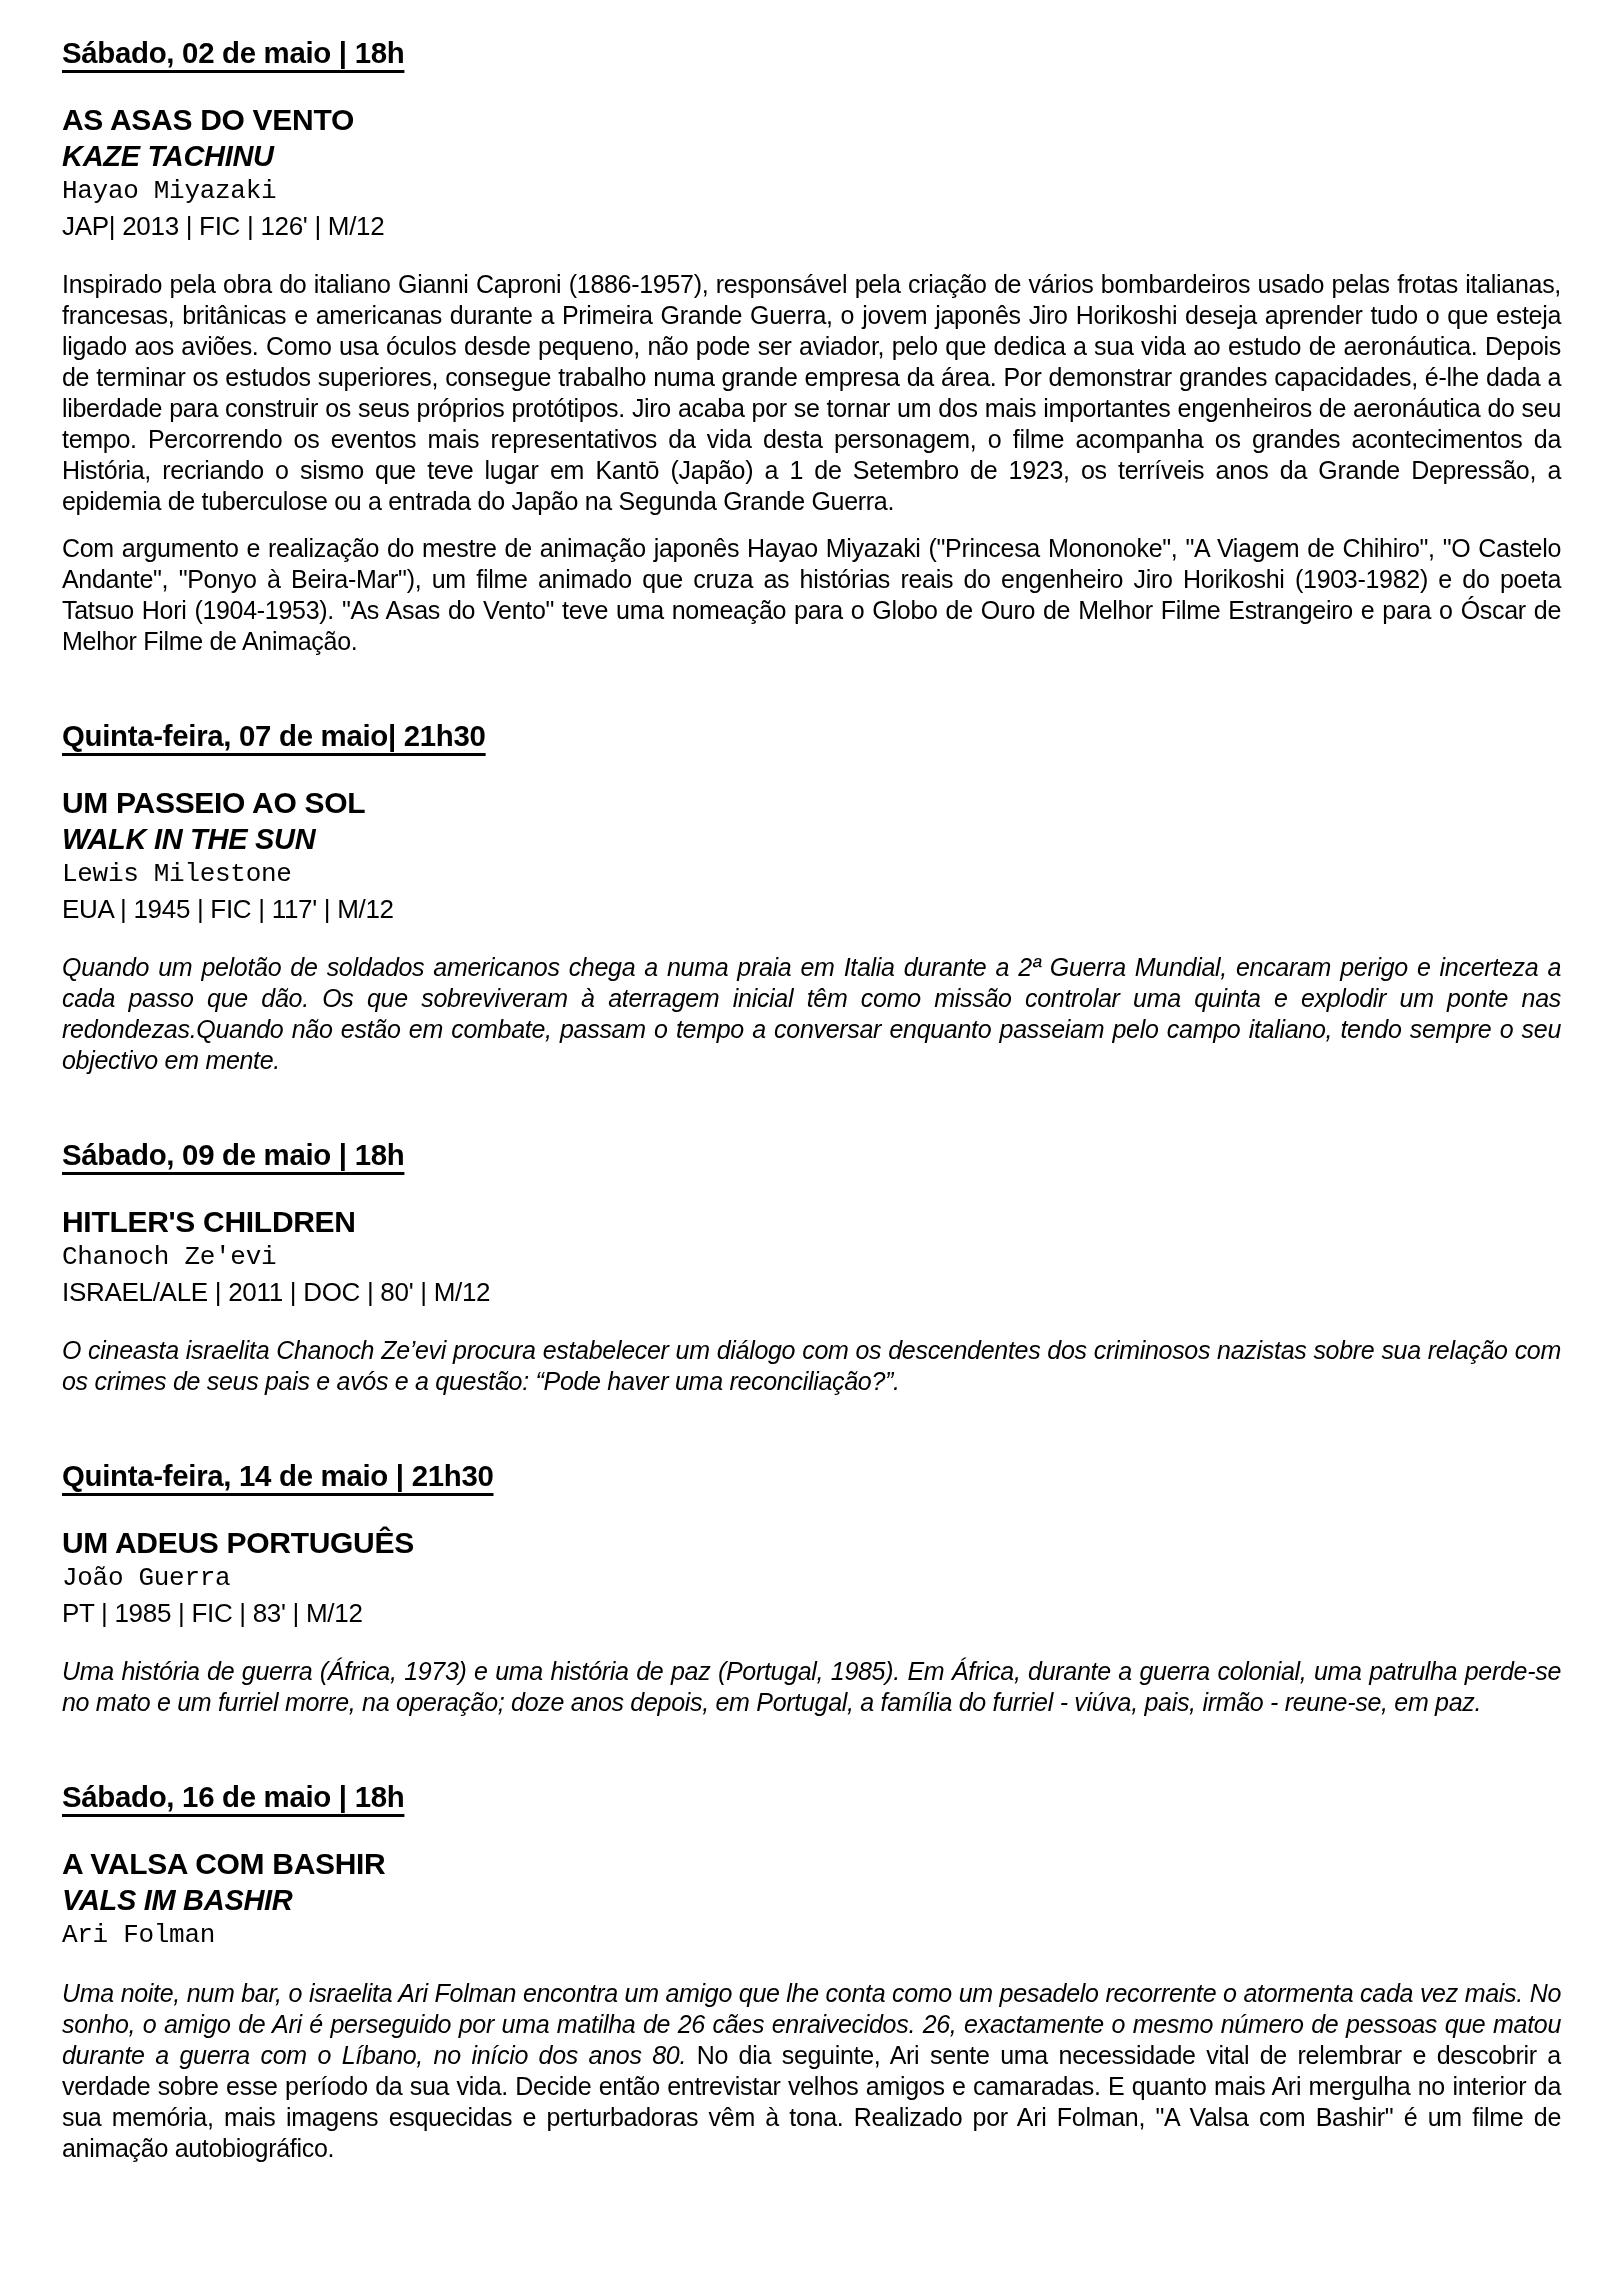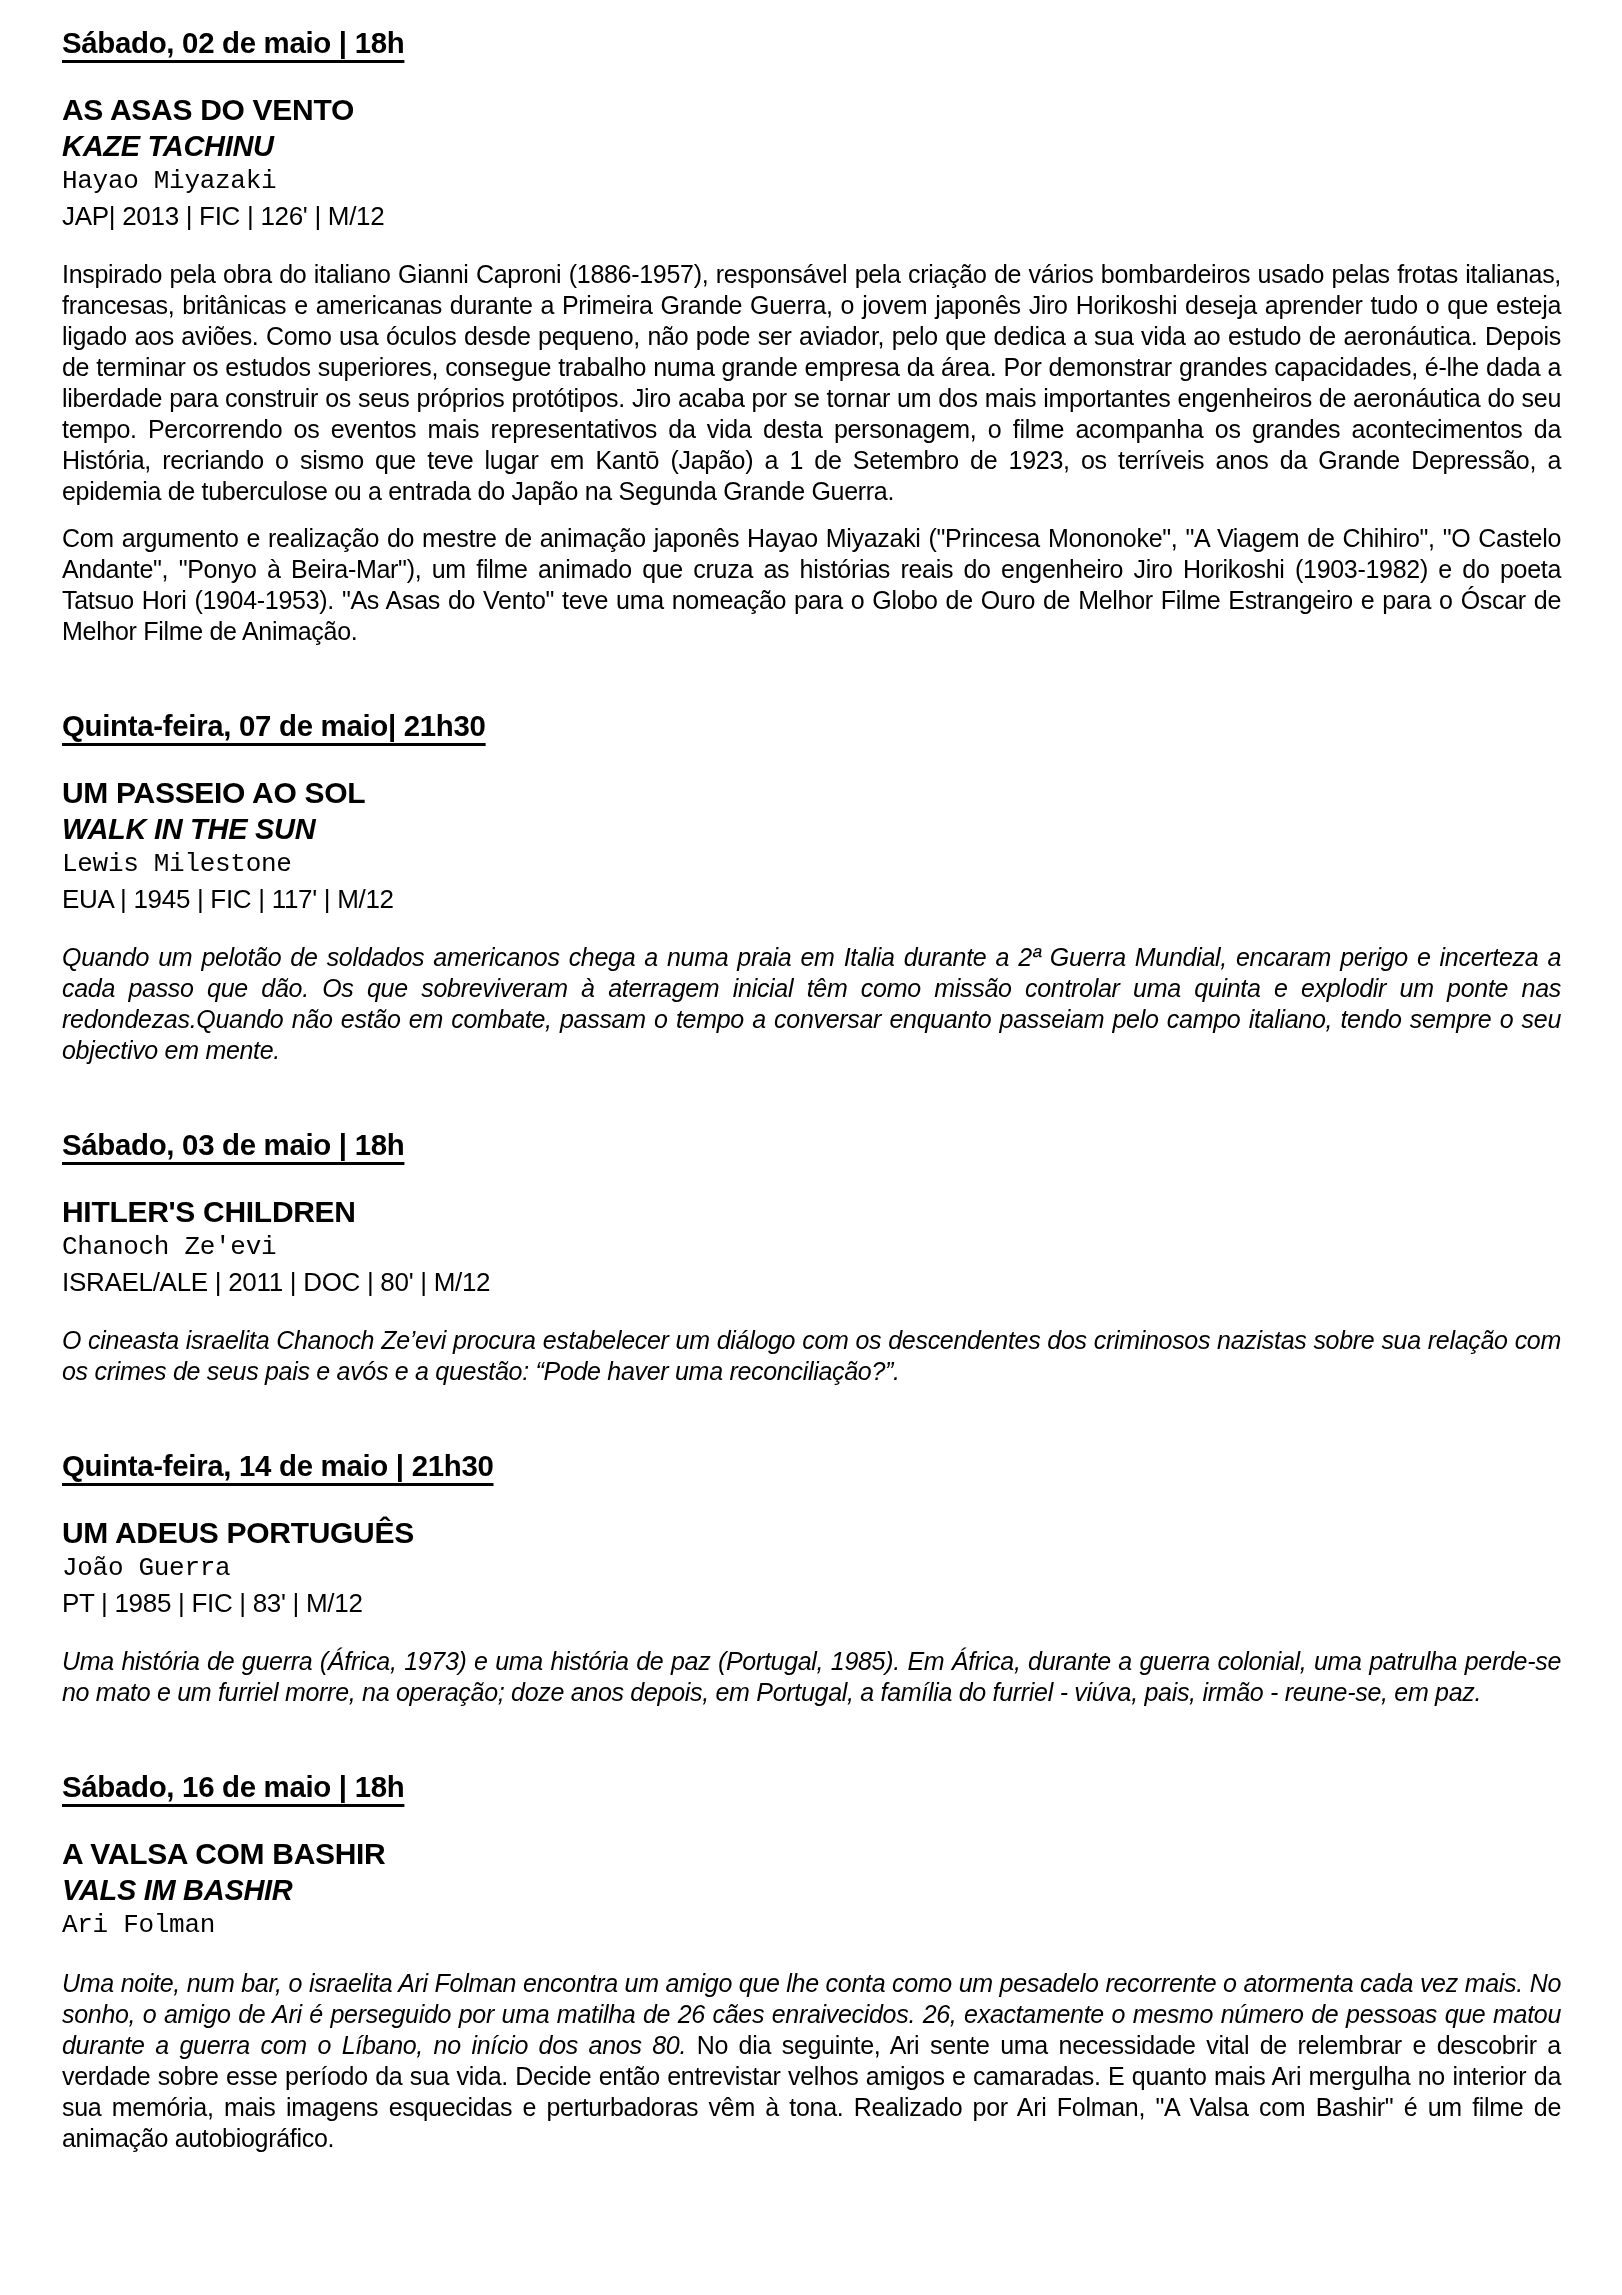--- a/index.html
+++ b/index.html
@@ -9,21 +9,21 @@
   }
   body {
     width: 1623px;
     height: 2295px;
     color: #000000;
     font-family: "Liberation Sans", "DejaVu Sans", sans-serif;
     letter-spacing: -0.3px;
     box-sizing: border-box;
   }
   .page {
-    padding: 24px 62px 0 62px;
+    padding: 34px 62px 0 62px;
     box-sizing: border-box;
   }
   .section + .section {
     margin-top: 60px;
   }
   .schedule {
     font-size: 29.4px;
     line-height: 37px;
     font-weight: bold;
     margin: 0 0 30px 0;
@@ -82,21 +82,21 @@
   <section class="section">
     <h2 class="schedule">Quinta-feira, 07 de maio| 21h30</h2>
     <div class="film-title">UM PASSEIO AO SOL</div>
     <div class="orig-title">WALK IN THE SUN</div>
     <div class="director">Lewis Milestone</div>
     <div class="info">EUA | 1945 | FIC  | 117' | M/12</div>
     <p class="desc italic">Quando um pelotão de soldados americanos chega a numa praia em Italia durante a 2ª Guerra Mundial, encaram perigo e incerteza a cada passo que dão. Os que sobreviveram à aterragem inicial têm como missão controlar uma quinta e explodir um ponte nas redondezas.Quando não estão em combate, passam o tempo a conversar enquanto passeiam pelo campo italiano, tendo sempre o seu objectivo em mente.</p>
   </section>
 
   <section class="section">
-    <h2 class="schedule">Sábado, 03 de maio | 18h</h2>
+    <h2 class="schedule">Sábado, 09 de maio | 18h</h2>
     <div class="film-title">HITLER'S CHILDREN</div>
     <div class="director">Chanoch Ze'evi</div>
     <div class="info">ISRAEL/ALE | 2011 | DOC | 80' | M/12</div>
     <p class="desc italic">O cineasta israelita Chanoch Ze’evi procura estabelecer um diálogo com os descendentes dos criminosos nazistas sobre sua relação com os crimes de seus pais e avós e a questão: “Pode haver uma reconciliação?”.</p>
   </section>
 
   <section class="section">
     <h2 class="schedule">Quinta-feira, 14 de maio | 21h30</h2>
     <div class="film-title">UM ADEUS PORTUGUÊS</div>
     <div class="director">João Guerra</div>

